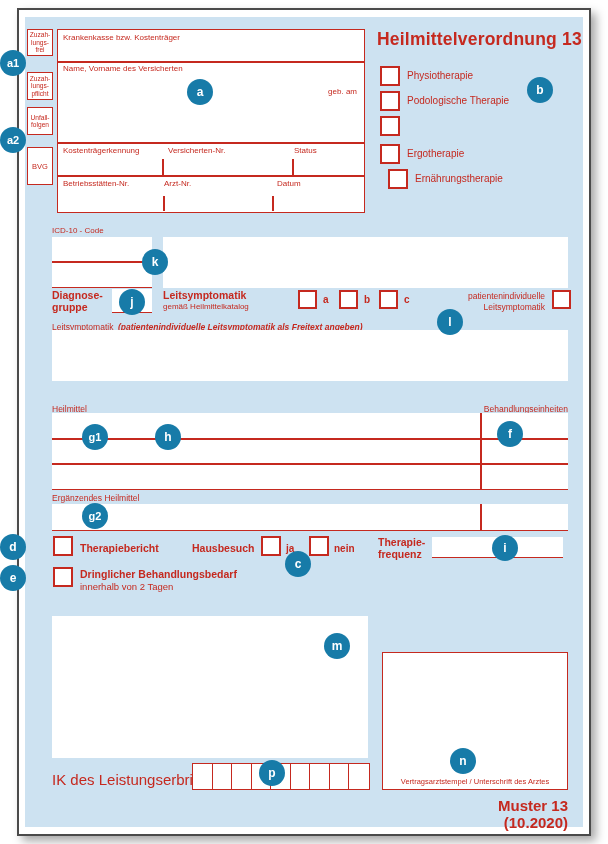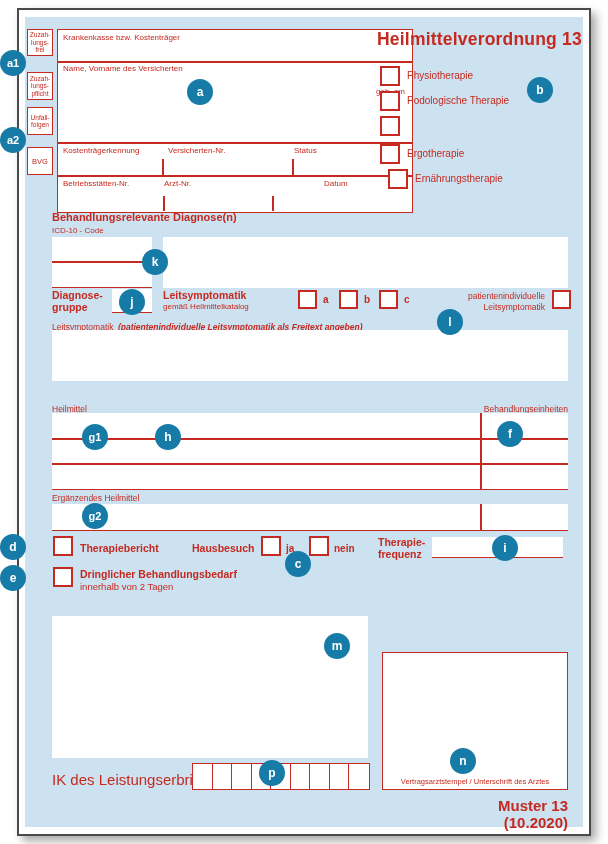--- a/index.html
+++ b/index.html
@@ -55,42 +55,42 @@
     </div>
   <div class="flag red f65" style="top:72px;height:28px;">
       <span class="pre">Zuzah-
 lungs-
 pflicht</span>
     </div>
   <div class="flag red f65" style="top:107px;height:28px;">
       <span class="pre">Unfall-
 folgen</span>
     </div>
-  <div class="flag red f75" style="top:147px;height:28px;">
+  <div class="flag red f75" style="top:147px;height:38px;">
       <span>BVG</span>
     </div>
 
-  <div class="box" style="left:57px;top:29px;width:356px;height:184px;">
+  <div class="box" style="left:57px;top:29px;width:308px;height:184px;">
     <div class="abs red f8" style="left:5px;top:3px;">Krankenkasse bzw. Kostenträger</div>
     <div class="field" style="left:0;top:13px;width:100%;height:18px;"></div>
     <div class="rl" style="left:0;top:31px;width:100%;"></div>
     <div class="abs red f8" style="left:5px;top:34px;">Name, Vorname des Versicherten</div>
     <div class="field" style="left:0;top:46px;width:100%;height:64px;"></div>
     <div class="abs red f8" style="right:7px;top:57px;">geb. am</div>
     <div class="rl" style="left:0;top:112px;width:100%;"></div>
     <div class="abs red f8" style="left:5px;top:116px;">Kostenträgerkennung</div>
     <div class="abs red f8" style="left:110px;top:116px;">Versicherten-Nr.</div>
     <div class="abs red f8" style="left:236px;top:116px;">Status</div>
     <div class="field" style="left:0;top:127px;width:100%;height:17px;"></div>
     <div class="vl" style="left:104px;top:129px;height:16px;"></div>
     <div class="vl" style="left:234px;top:129px;height:16px;"></div>
     <div class="rl" style="left:0;top:145px;width:100%;"></div>
     <div class="abs red f8" style="left:5px;top:149px;">Betriebsstätten-Nr.</div>
     <div class="abs red f8" style="left:106px;top:149px;">Arzt-Nr.</div>
-    <div class="abs red f8" style="left:219px;top:149px;margin-left:47px;">Datum</div>
+    <div class="abs red f8" style="left:219px;top:149px;">Datum</div>
     <div class="field" style="left:0;top:160px;width:100%;height:21px;"></div>
     <div class="vl" style="left:105px;top:166px;height:15px;"></div>
     <div class="vl" style="left:214px;top:166px;height:15px;"></div>
   </div>
 
   <div class="abs red b f17" style="left:377px;top:29px;">Heilmittelverordnung 13</div>
 
   <div class="trow" style="left:380px;top:91px;">
     <div class="tcb"></div>
     <div class="tlbl red f10">Podologische Therapie</div>
@@ -104,21 +104,20 @@
   </div>
   <div class="trow" style="left:380px;top:144px;">
     <div class="tcb"></div>
     <div class="tlbl red f10">Ergotherapie</div>
   </div>
   <div class="trow" style="left:380px;top:169px;padding-left:8px;">
     <div class="tcb"></div>
     <div class="tlbl red f10">Ernährungstherapie</div>
   </div>
 
-  <div class="abs red b f11" style="left:52px;top:211px;">Behandlungsrelevante Diagnose(n)</div>
   <div class="abs red f8" style="left:52px;top:226px;">ICD-10 - Code</div>
   <div class="field" style="left:52px;top:237px;width:100px;height:51px;border-bottom:1.5px solid var(--red);">
     <div class="rl" style="left:0;top:24px;width:100%;"></div>
   </div>
   <div class="field" style="left:163px;top:237px;width:405px;height:51px;"></div>
 
   <div class="abs red b f105 pre" style="left:52px;top:290px;">Diagnose-
 gruppe</div>
   <div class="field" style="left:112px;top:289px;width:40px;height:24px;border-bottom:1.5px solid var(--red);"></div>
   <div class="abs red b f105" style="left:163px;top:290px;">Leitsymptomatik</div>

